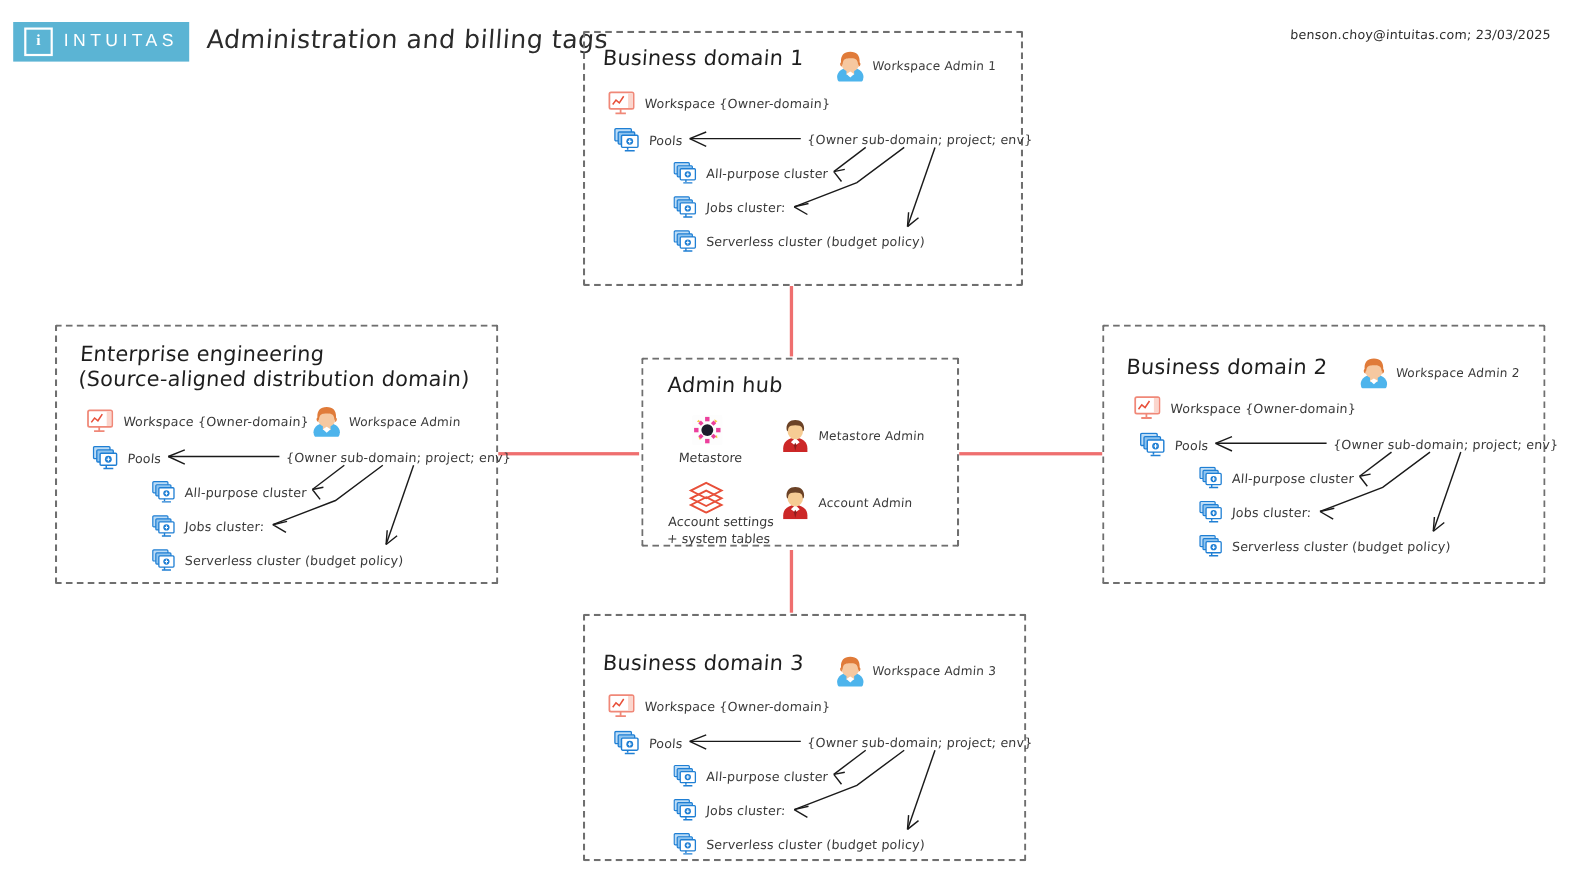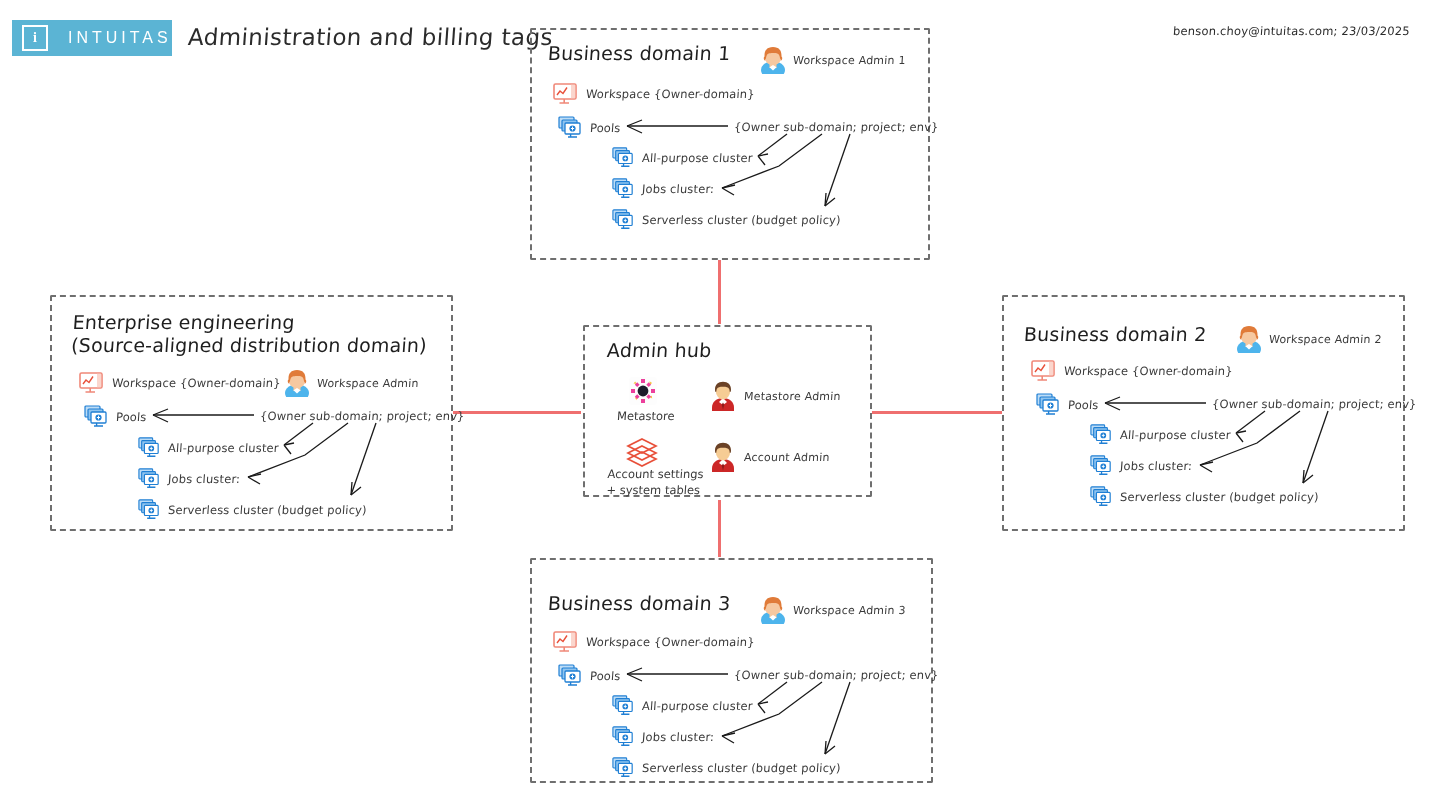--- a/index.html
+++ b/index.html
@@ -15,21 +15,21 @@
     position:absolute;left:12px;top:20px;width:160px;height:36px;
     background:#5bb4d4;display:flex;align-items:center;
   }
   .logo-mark{
     width:22px;height:22px;margin-left:10px;border:2px solid #ffffff;
     display:flex;align-items:center;justify-content:center;
     color:#ffffff;font-size:14px;font-weight:700;line-height:1;
     font-family:"Liberation Serif",serif;
   }
   .logo-text{
-    margin-left:20px;color:#ffffff;font-size:16px;letter-spacing:4px;
+    margin-left:10px;color:#ffffff;font-size:16px;letter-spacing:4px;
     font-family:"Liberation Sans",sans-serif;font-weight:400;
   }
   .page-title{
     position:absolute;left:188px;top:24px;
     font-size:23px;color:#2b2b2b;letter-spacing:.4px;
     font-family:"DejaVu Sans",sans-serif;font-weight:400;
     transform:skewX(-4deg);
   }
   .byline{
     position:absolute;right:26px;top:24px;

